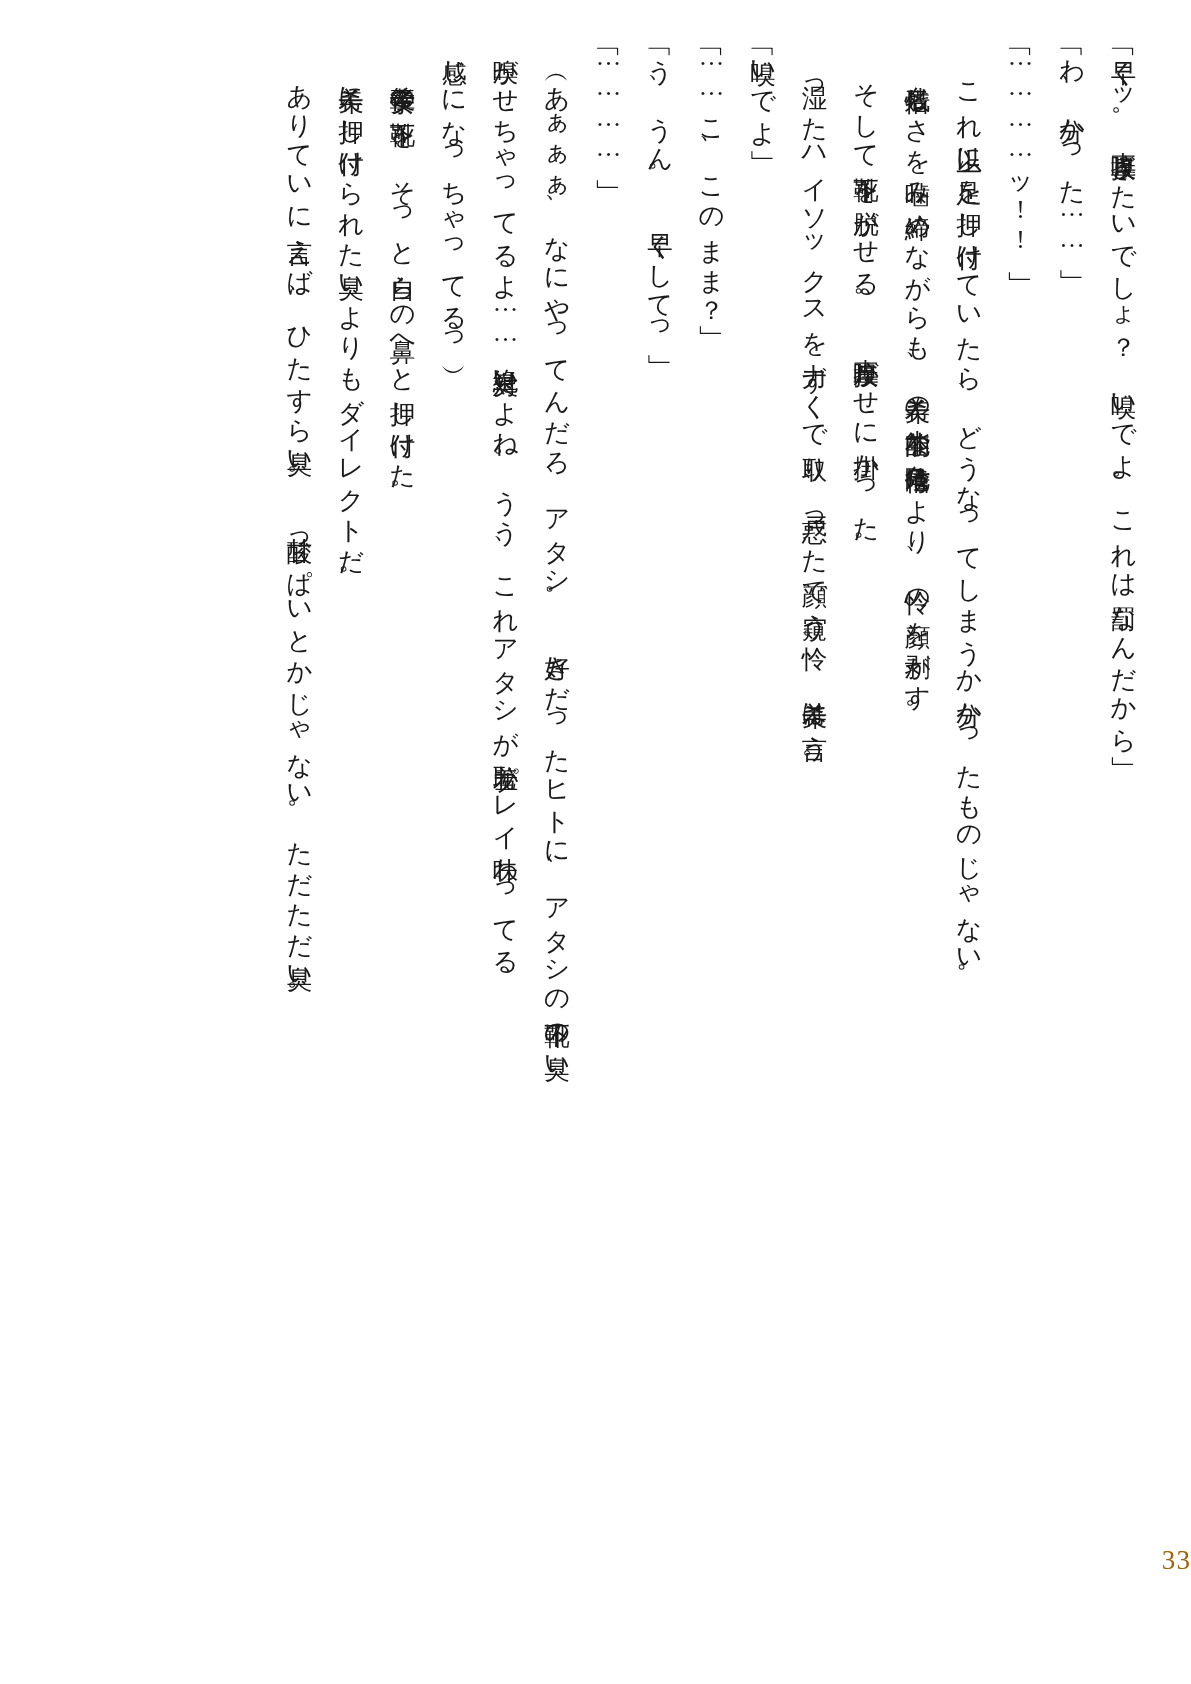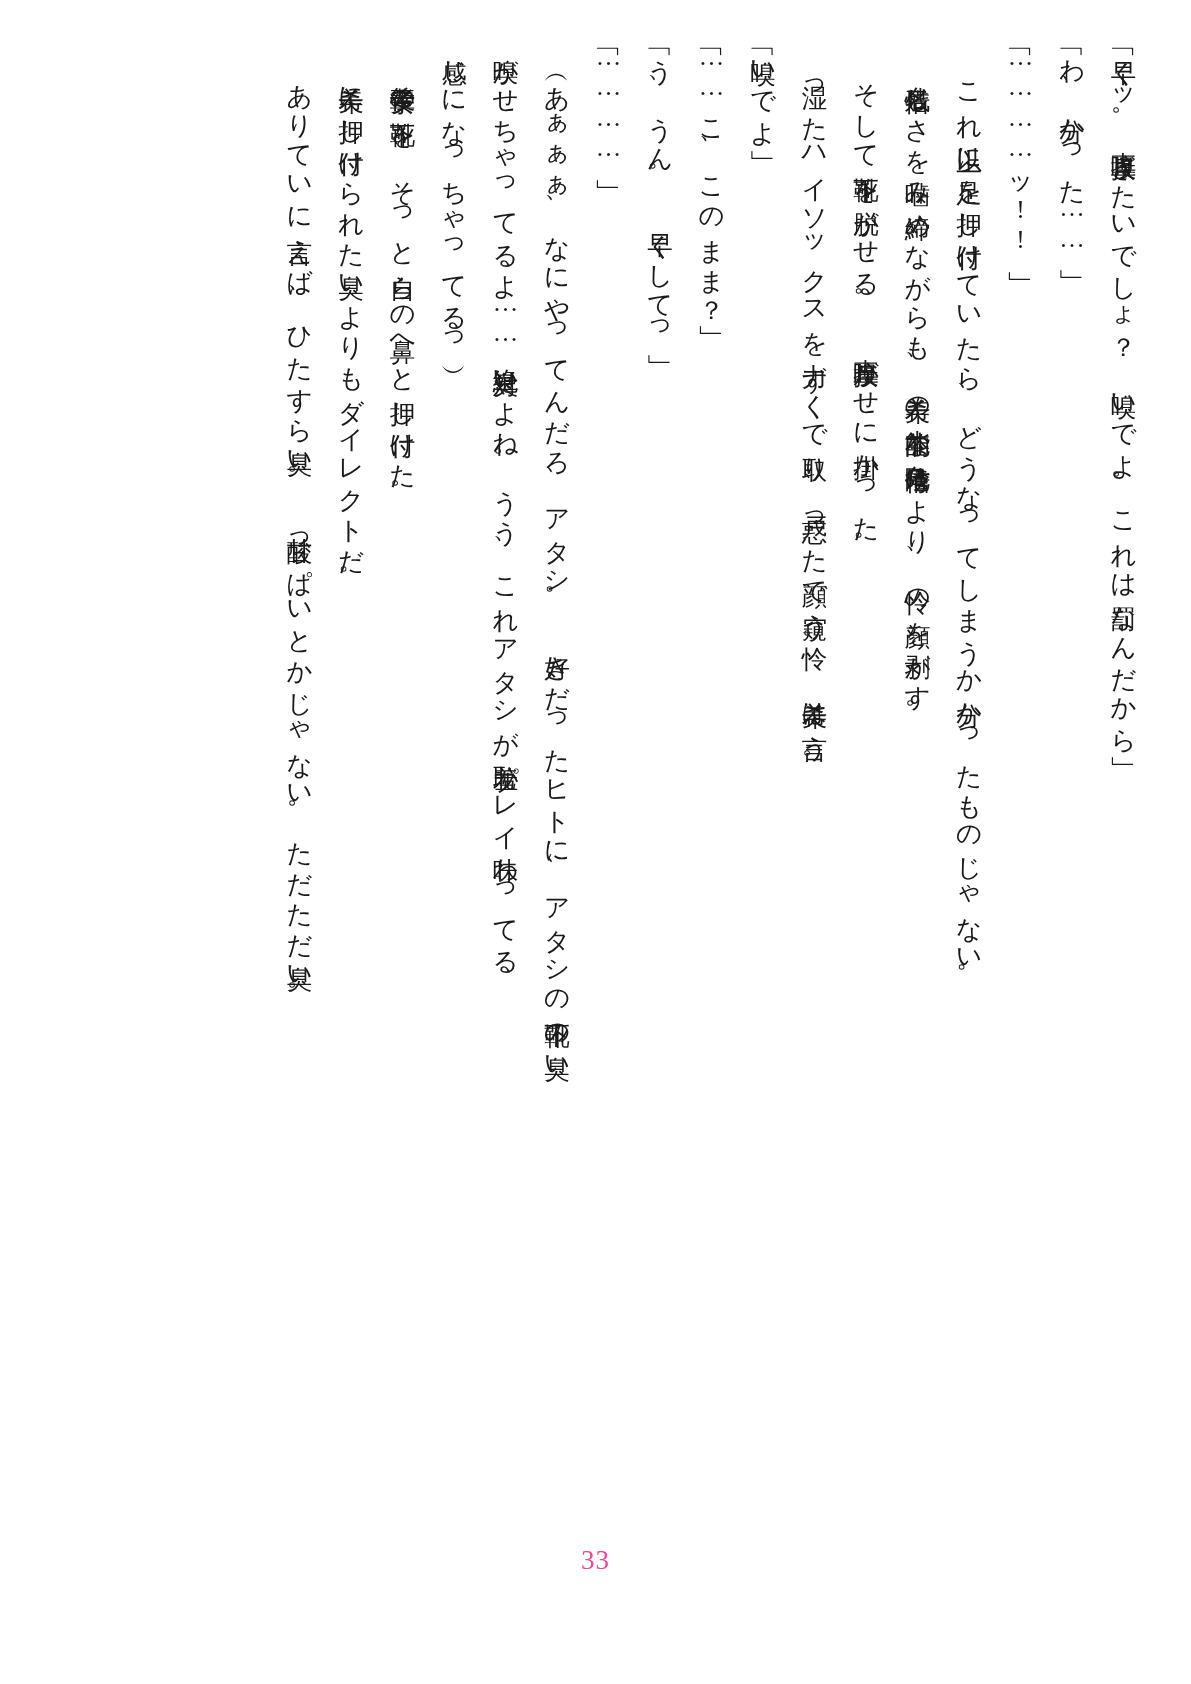--- a/index.html
+++ b/index.html
@@ -52,24 +52,24 @@
   
   #text-body p.indent {
     text-indent: 1em;
   }
 
   #page-number {
     position: absolute;
     left: 0;
     right: 0;
     bottom: 108px;
-    text-align: center;
+    text-align: right;
     font-size: 27px;
     font-family: "Liberation Serif", "DejaVu Serif", serif;
-    color: #ec4899;
+    color: #a16207;
     letter-spacing: 0.04em;
   }
 </style>
 </head>
 <body>
 
 <div id="page">
 
   <div id="text-body">
     <p class="body-line">「早くッ。直接嗅ぎたいでしょ？　嗅いでよ。これは罰なんだから」</p>

